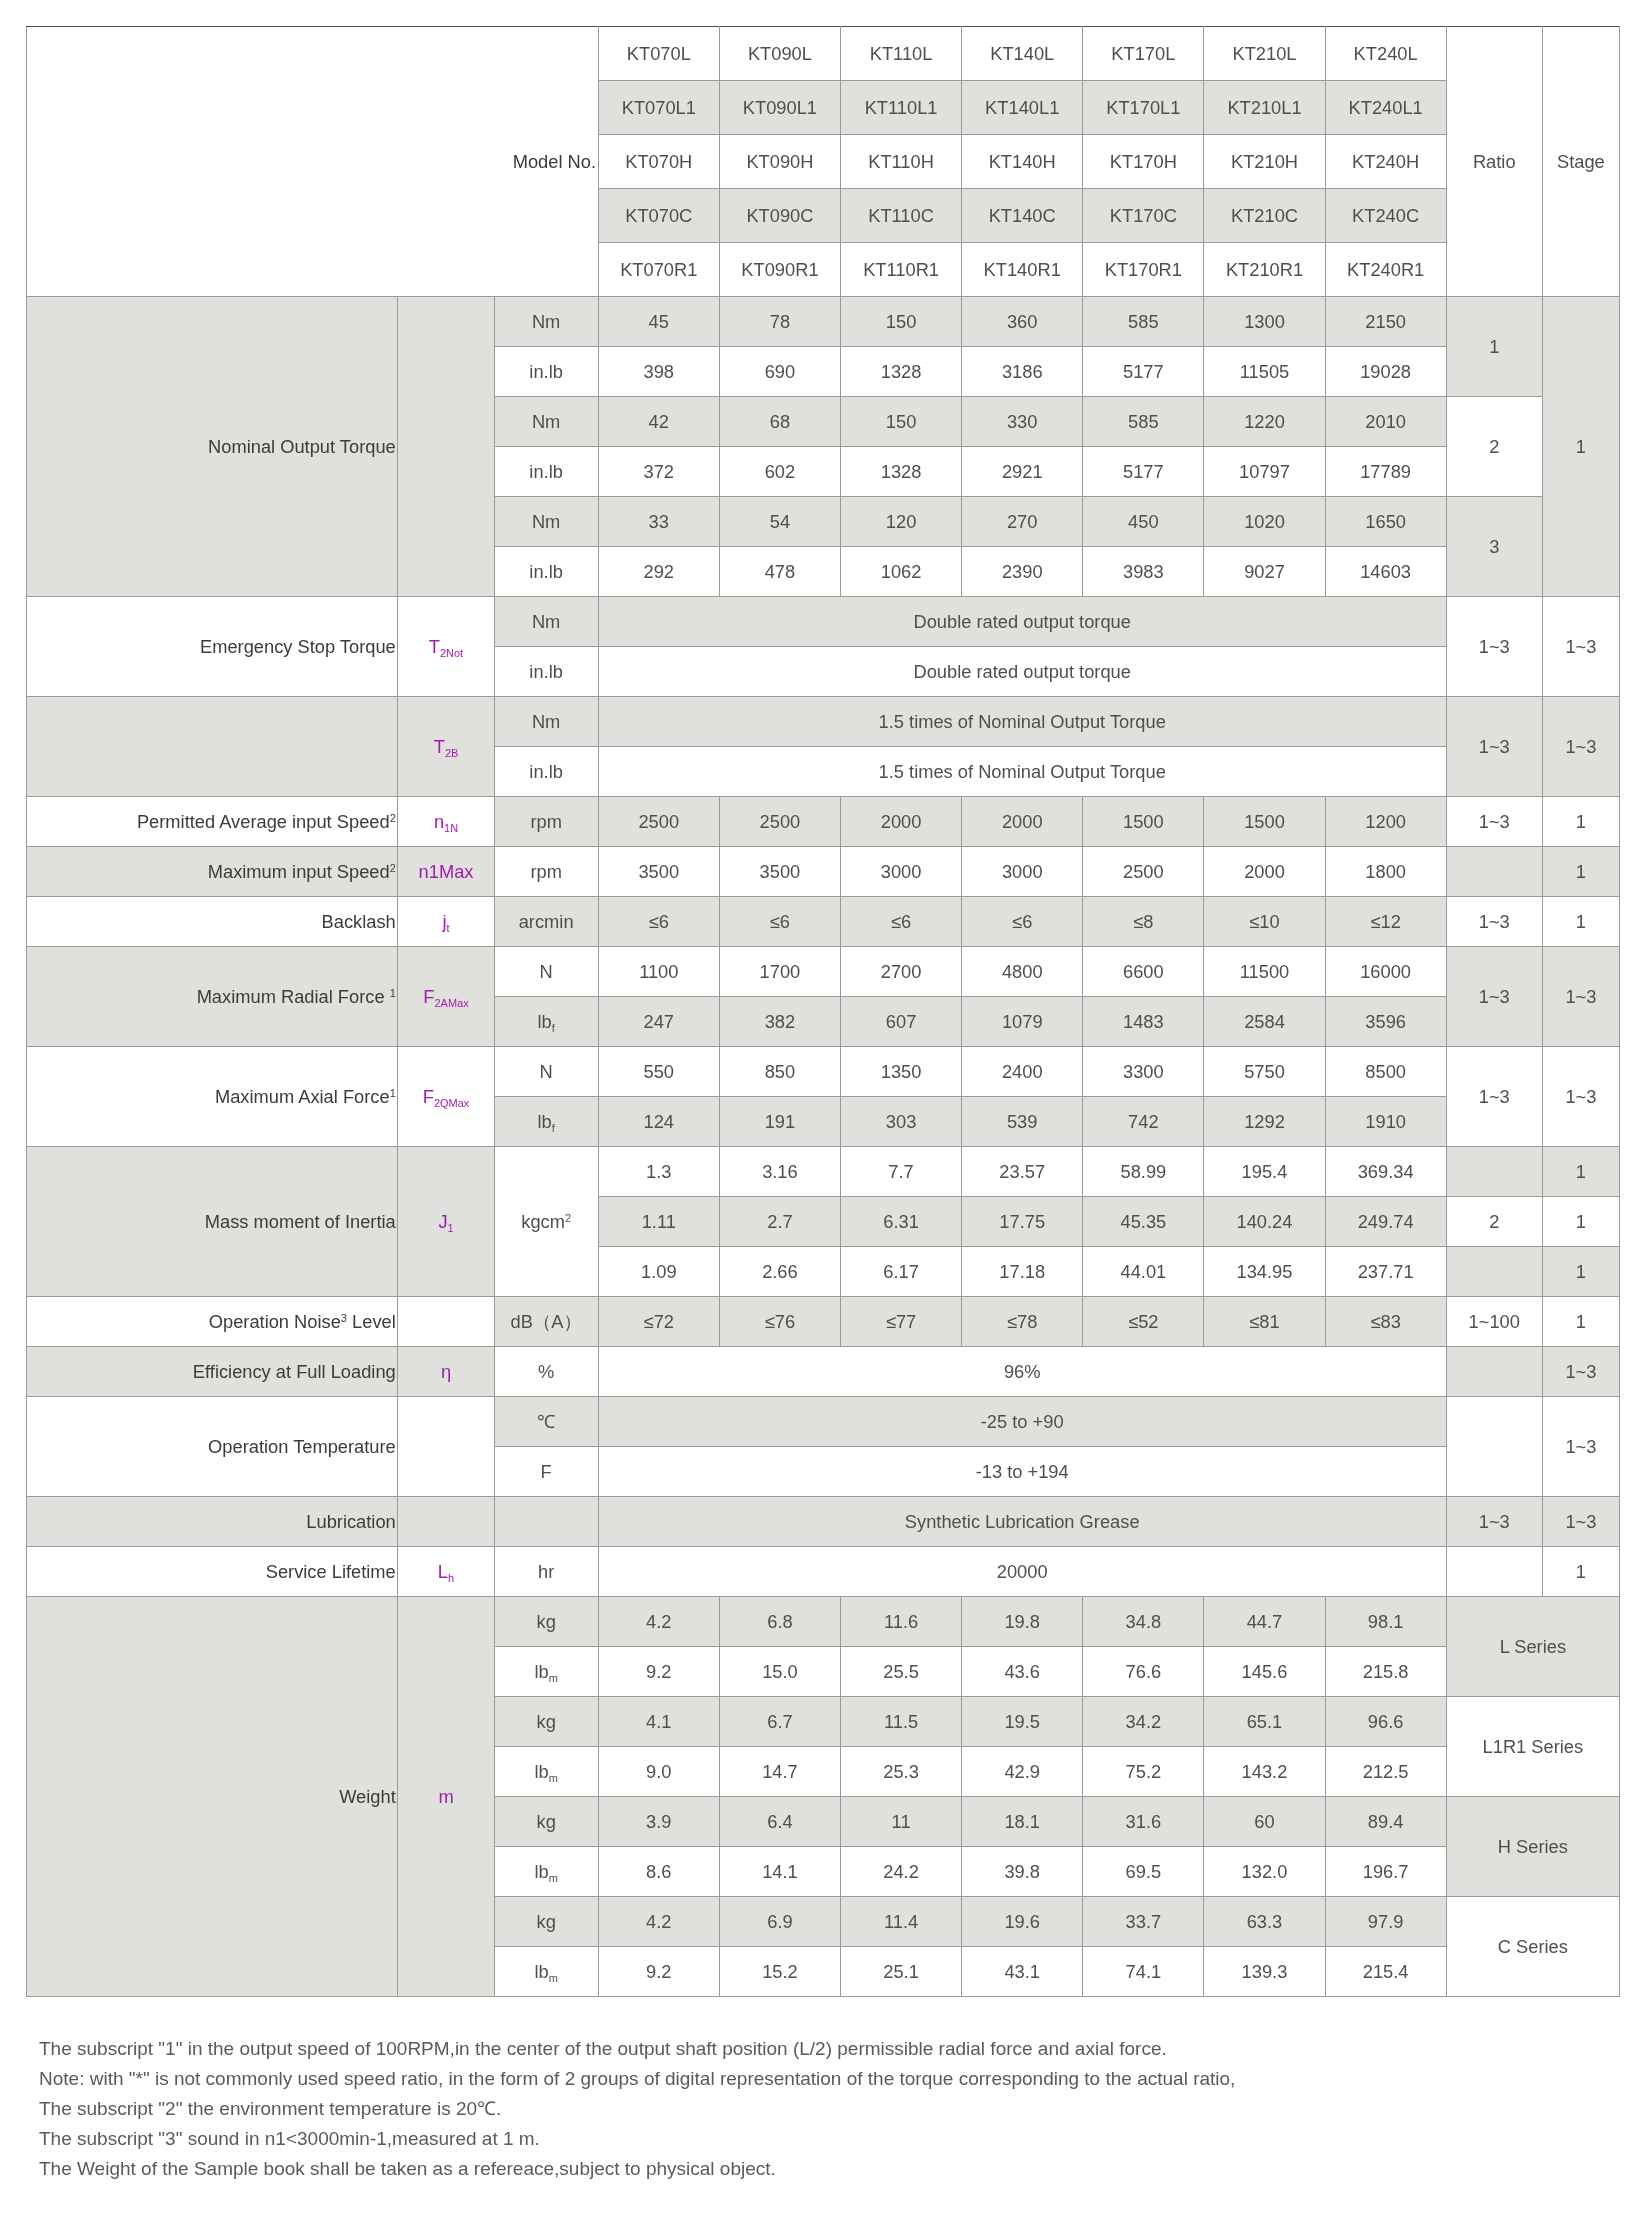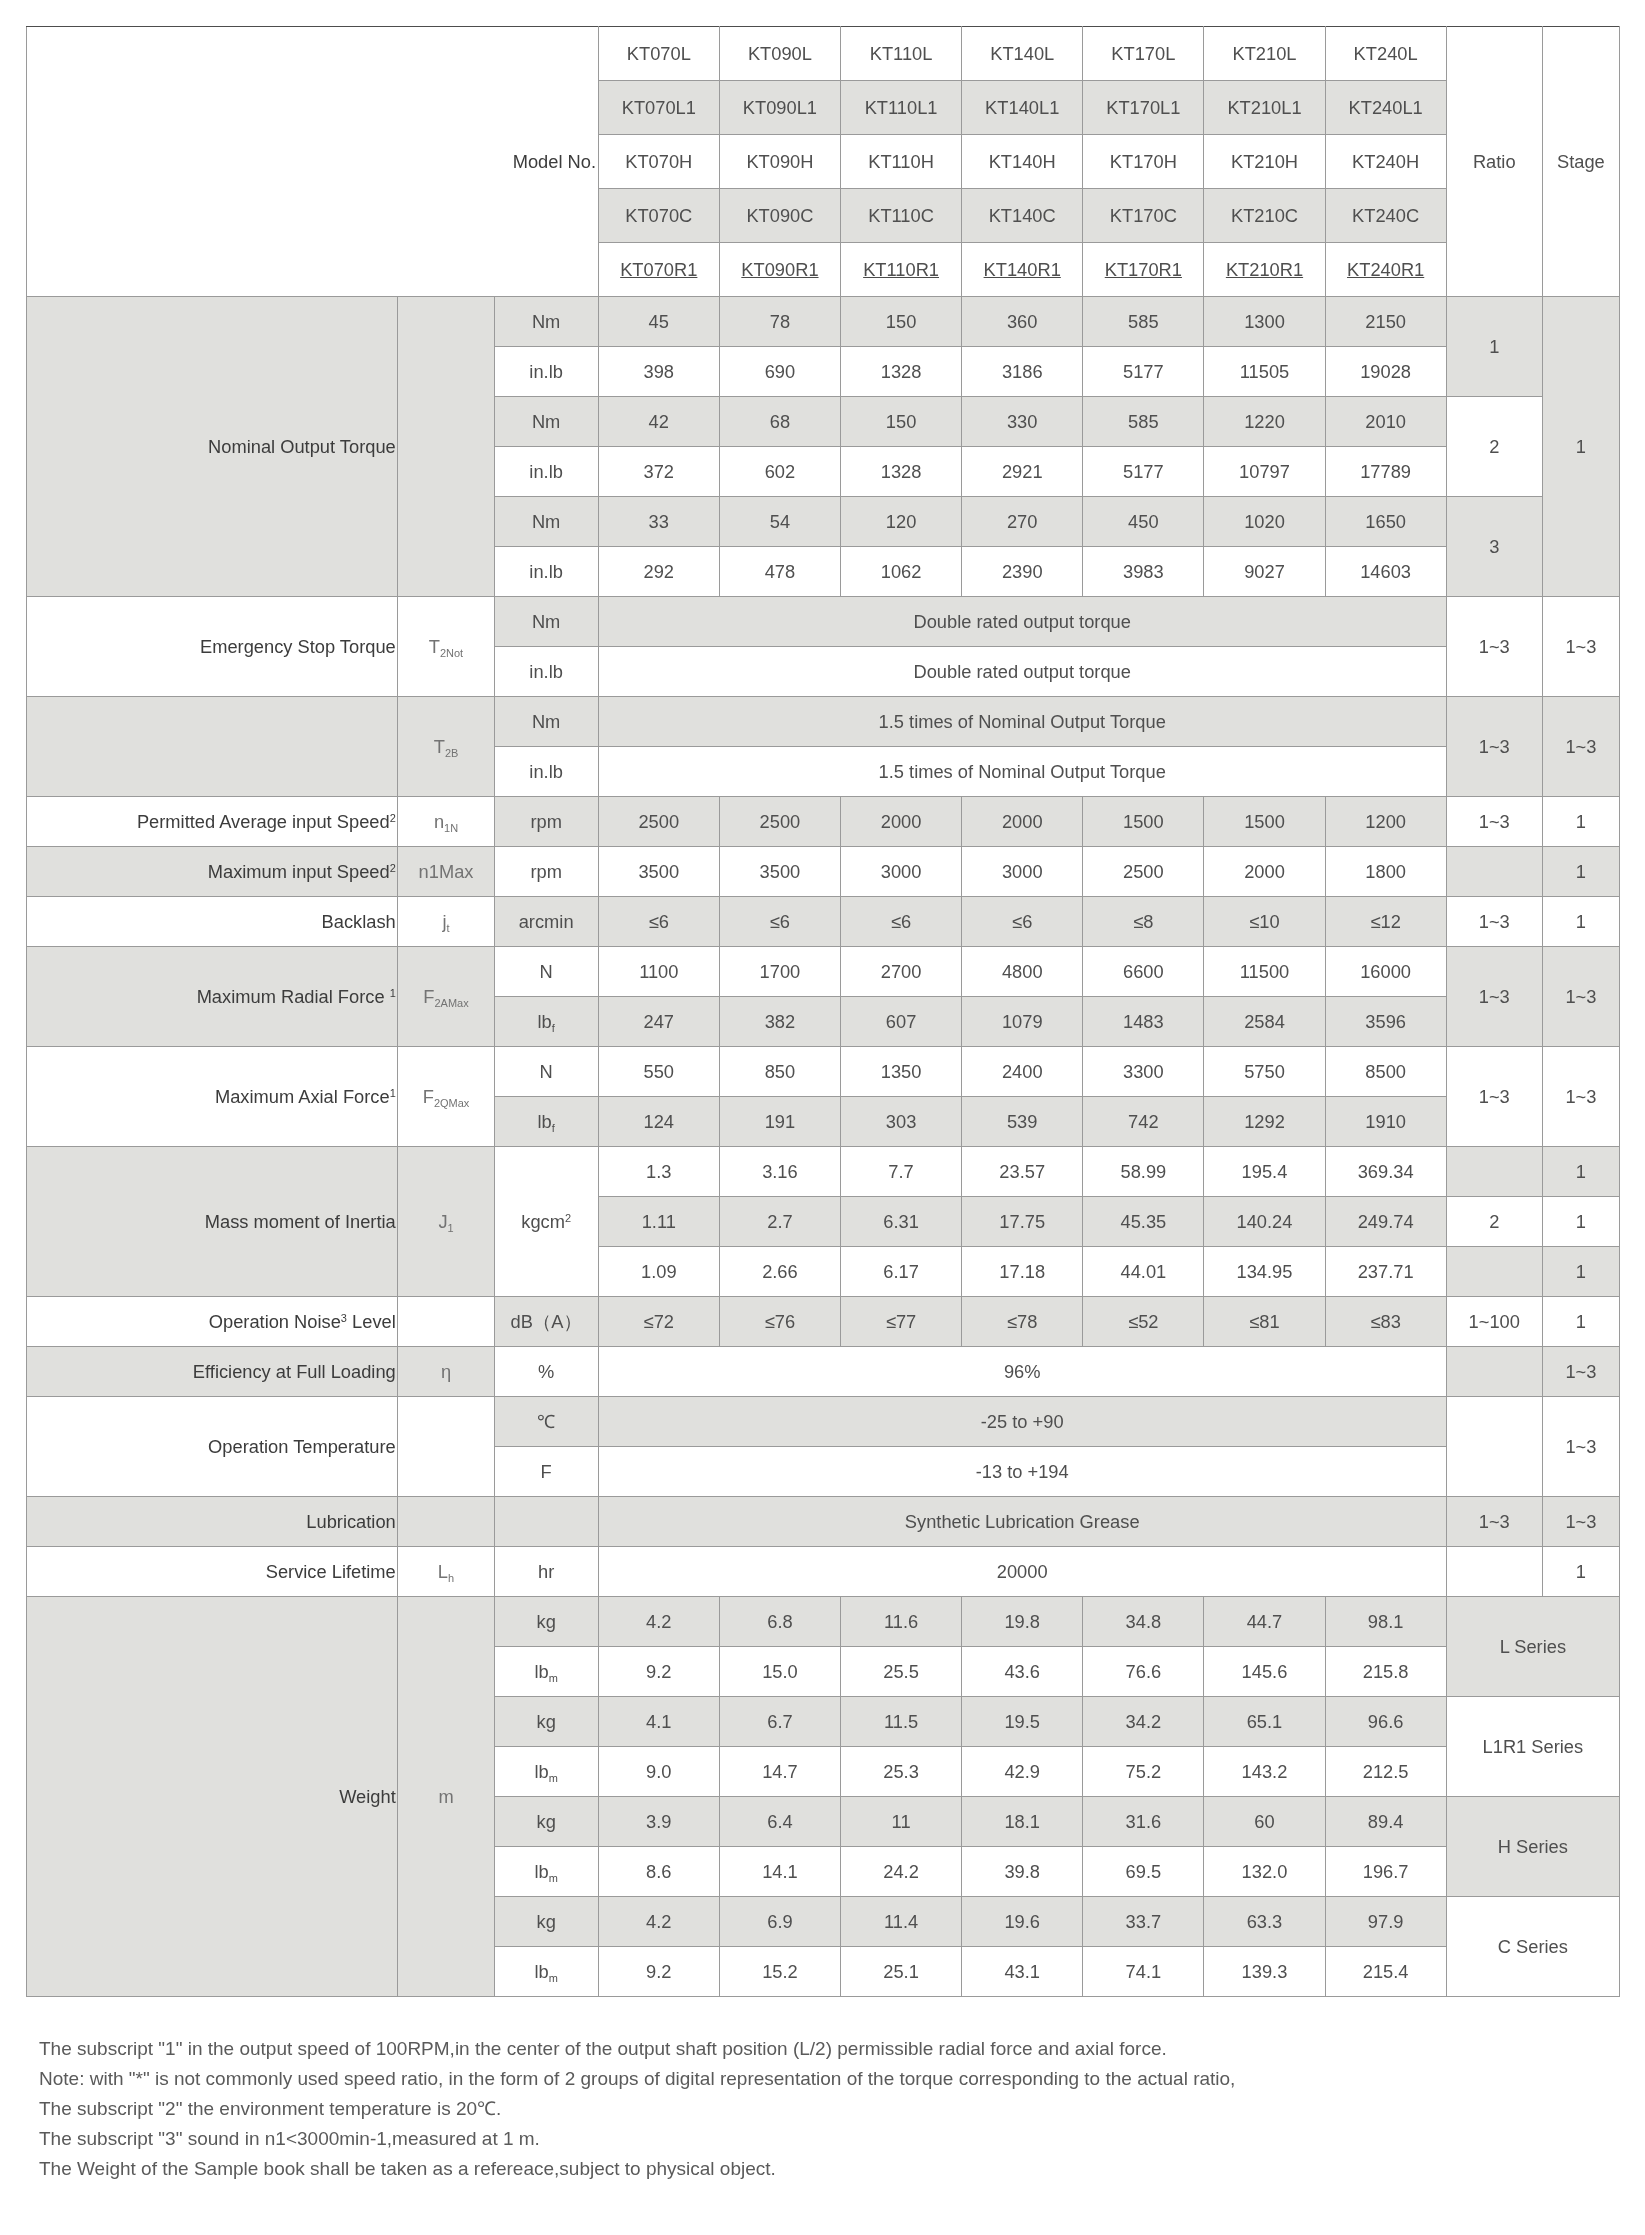--- a/index.html
+++ b/index.html
@@ -4,21 +4,21 @@
 <style>
   html,body{margin:0;padding:0;background:#ffffff;}
   body{width:1646px;font-family:"Liberation Sans", sans-serif;color:#4a4a4a;}
   .page{padding:26px 25px 0 26px;}
   .titlebar{height:54px;background:#2b5aa5;display:flex;align-items:center;}
   .titlebar .t{color:#ffffff;font-weight:bold;font-size:27px;padding-left:38px;letter-spacing:0.4px;}
   table{width:1594px;border-collapse:collapse;table-layout:fixed;border:1.7px solid #4d4d4d;}
   td{border:0.9px solid #9a9a9a;font-size:18.3px;text-align:center;vertical-align:middle;
      color:#4f4f4f;padding:0 1.7px;line-height:1.15;overflow:hidden;}
   td.lab{text-align:right;padding-left:38px;color:#3c3c3c;}
-  td.sym{color:#737373;}
+  td.sym{color:#a21caf;}
   .g{background:#e0e0dd;}
   .st{border-top:1.7px solid #4d4d4d;}
   sub{font-size:60%;vertical-align:baseline;position:relative;top:0.38em;}
   sup{font-size:60%;vertical-align:baseline;position:relative;top:-0.55em;}
   .notes{margin:37px 0 0 13px;padding-bottom:26px;}
   .note{font-size:19px;line-height:30px;color:#5a5a5a;}
 </style>
 </head>
 <body>
 
@@ -71,21 +71,21 @@
         </tr>
         <tr style="height: 54px;">
           <td class="g">KT070C</td>
           <td class="g">KT090C</td>
           <td class="g">KT110C</td>
           <td class="g">KT140C</td>
           <td class="g">KT170C</td>
           <td class="g">KT210C</td>
           <td class="g">KT240C</td>
         </tr>
-        <tr style="height: 54px; text-decoration: underline;">
+        <tr style="height: 54px;">
           <td>KT070R1</td>
           <td>KT090R1</td>
           <td>KT110R1</td>
           <td>KT140R1</td>
           <td>KT170R1</td>
           <td>KT210R1</td>
           <td>KT240R1</td>
         </tr>
         <tr style="height: 50px;">
           <td class="lab g st" rowspan="6">Nominal Output Torque</td>

